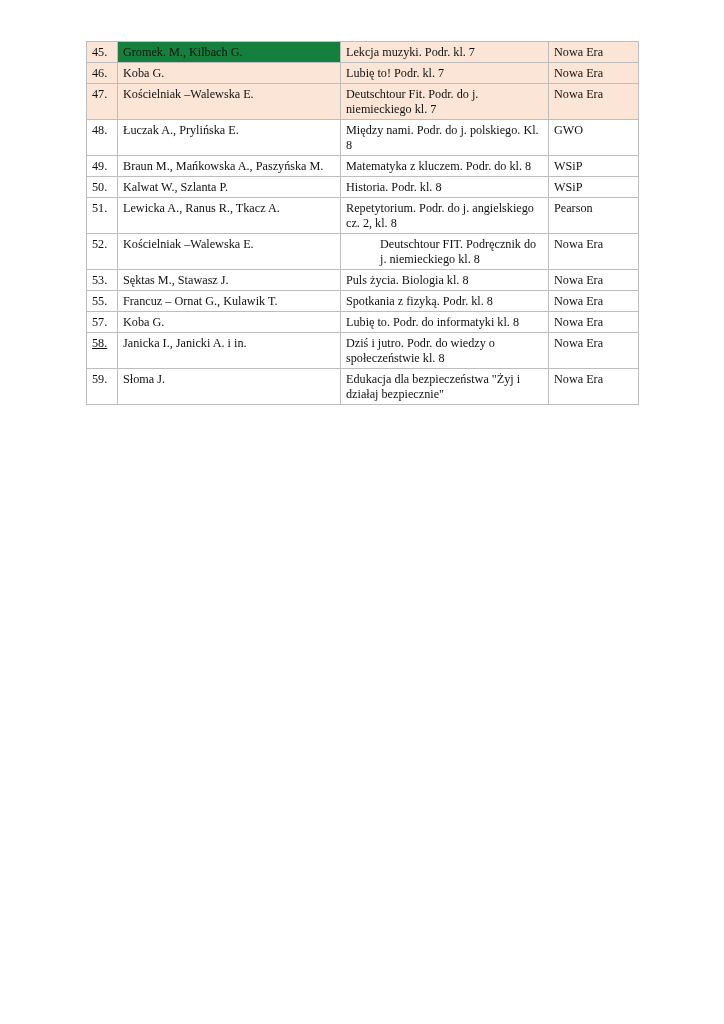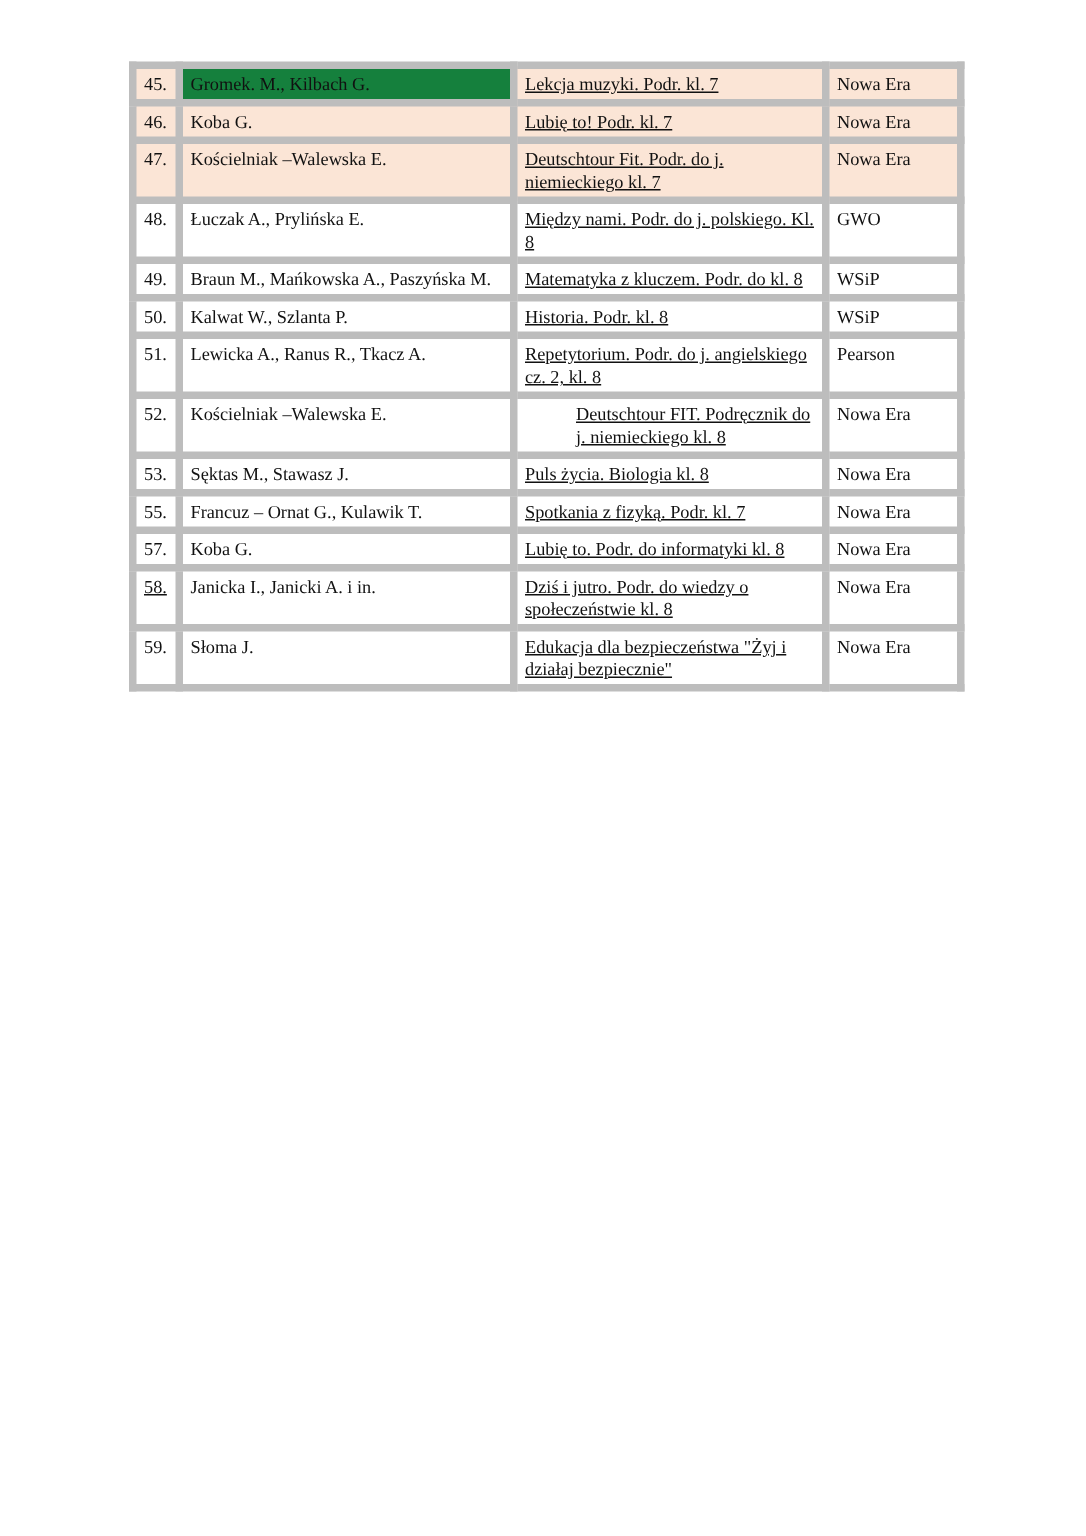--- a/index.html
+++ b/index.html
@@ -25,36 +25,36 @@
       position: absolute;
       left: 86px;
       top: 41px;
       width: 552px;
       border-collapse: collapse;
       table-layout: fixed;
       font-size: 12.2px;
       line-height: 15px;
     }
     table.book-table td {
-      border: 5px solid #a21caf;
+      border: 1px solid #a21caf;
       vertical-align: top;
       padding: 3px 5px 2px 5px;
       height: 16px;
       box-sizing: border-box;
     }
     table.book-table tr.highlight td {
       background: #fbe5d6;
     }
     col.c-num { width: 31px; }
     col.c-author { width: 223px; }
     col.c-title { width: 208px; }
     col.c-pub { width: 90px; }
     td.num { padding-left: 4px; }
     td.author { padding-left: 6px; }
-    td.title { padding-left: 5px; text-decoration: underline; }
+    td.title { padding-left: 5px; }
     td.pub { padding-left: 5px; }
   </style>
 </head>
 <body>
 
 <div class="page">
   <table class="book-table">
     <colgroup>
       <col class="c-num">
       <col class="c-author">
@@ -112,21 +112,21 @@
       </tr>
       <tr>
         <td class="num" style="border-color: rgb(189, 189, 189);">53.</td>
         <td class="author" style="border-color: rgb(189, 189, 189);">Sęktas M., Stawasz J.</td>
         <td class="title" style="border-color: rgb(189, 189, 189);">Puls życia. Biologia kl. 8</td>
         <td class="pub" style="border-color: rgb(189, 189, 189);">Nowa Era</td>
       </tr>
       <tr>
         <td class="num" style="border-color: rgb(189, 189, 189);">55.</td>
         <td class="author" style="border-color: rgb(189, 189, 189);">Francuz – Ornat G., Kulawik T.</td>
-        <td class="title" style="border-color: rgb(189, 189, 189);">Spotkania z fizyką. Podr. kl. 7</td>
+        <td class="title" style="border-color: rgb(189, 189, 189);">Spotkania z fizyką. Podr. kl. 8</td>
         <td class="pub" style="border-color: rgb(189, 189, 189);">Nowa Era</td>
       </tr>
       <tr>
         <td class="num" style="border-color: rgb(189, 189, 189);">57.</td>
         <td class="author" style="border-color: rgb(189, 189, 189);">Koba G.</td>
         <td class="title" style="border-color: rgb(189, 189, 189);">Lubię to. Podr. do informatyki kl. 8</td>
         <td class="pub" style="border-color: rgb(189, 189, 189);">Nowa Era</td>
       </tr>
       <tr>
         <td class="num" style="border-color: rgb(189, 189, 189); text-decoration: underline;">58.</td>

